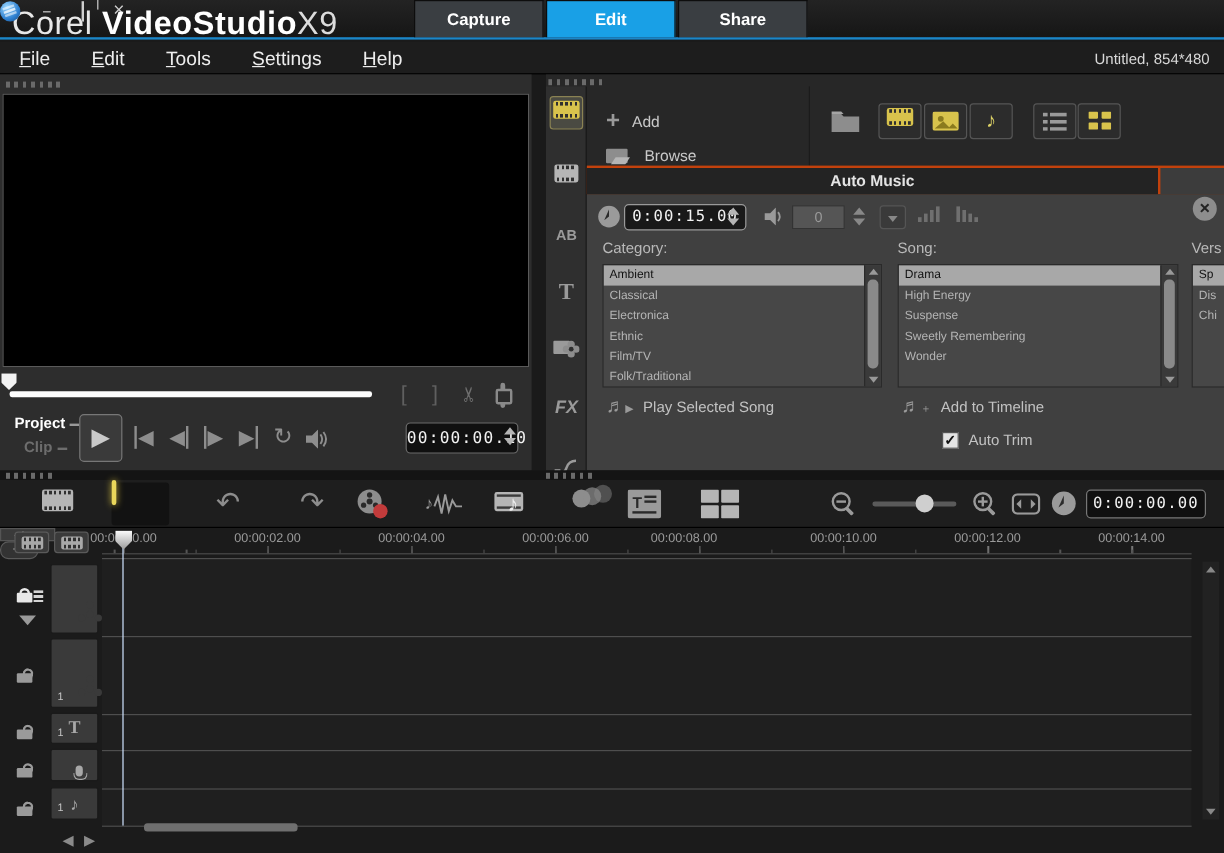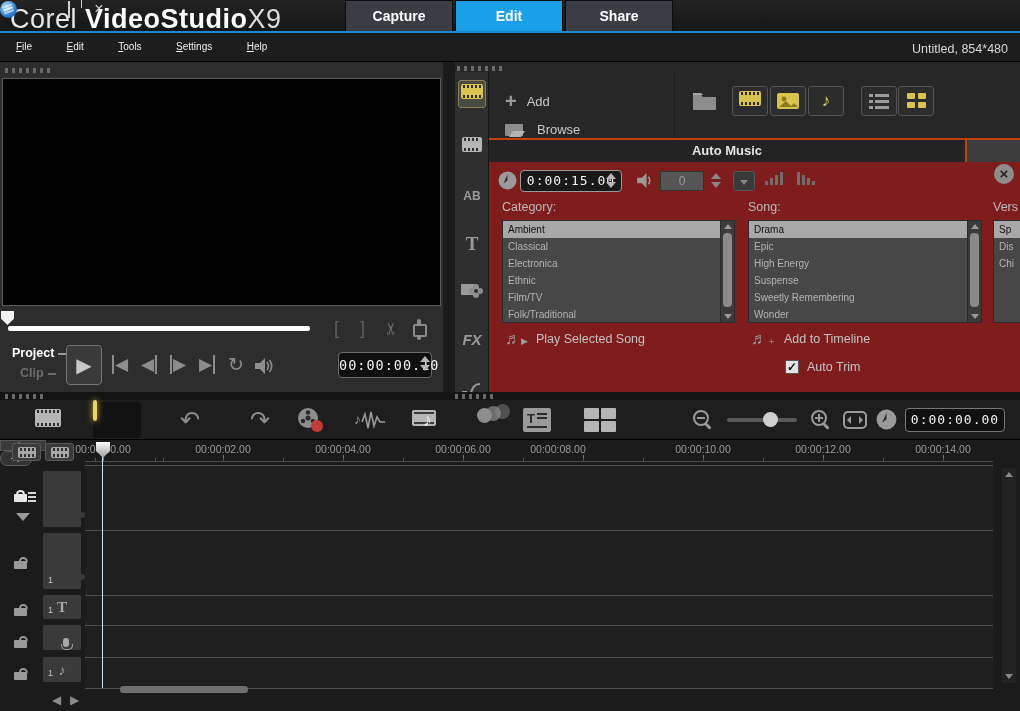--- a/index.html
+++ b/index.html
@@ -18,21 +18,21 @@
   .mode-tab.active { background:#19a0e6; }
   #winctrls { right:6px; top:3px; display:flex; gap:14px; align-items:center; }
   .winbtn { color:#cfcfcf; font-size:13px; width:16px; text-align:center; cursor:pointer; }
   #globe-icon { width:17px; height:17px; border-radius:50%; background:radial-gradient(circle at 35% 30%, #9fd9ff, #2d7fd0 60%, #15467e); position:relative; }
   #globe-icon::after { content:""; position:absolute; left:3px; top:7px; width:10px; height:2px; background:rgba(255,255,255,.75); box-shadow:0 -3px 0 rgba(255,255,255,.55), 0 3px 0 rgba(255,255,255,.55); transform:rotate(-20deg); }
   .restore-glyph { position:relative; width:10px; height:9px; border:1px solid #cfcfcf; margin:2px auto 0; }
   .restore-glyph::before { content:""; position:absolute; left:2px; top:-4px; width:10px; height:9px; border:1px solid #cfcfcf; border-bottom:none; border-left:none; }
 
   
   #menubar { left:0; top:35px; width:1020px; height:27px; background:#1d1d1d; border-bottom:1px solid #000; }
-  .menu-item { display:inline-block; margin-left:30px; margin-top:6px; font-size:10px; color:#ededed; cursor:pointer; }
+  .menu-item { display:inline-block; margin-left:30px; margin-top:6px; font-size:16px; color:#ededed; cursor:pointer; }
   .menu-item::first-letter { text-decoration:underline; }
   #proj-info { right:12px; top:7px; font-size:12.5px; color:#d8d8d8; }
 
   
   #preview { left:0; top:62px; width:443px; height:330px; background:#2d2d2d; }
   .grip { height:5px; background:repeating-linear-gradient(to right, #6a6a6a 0 3px, transparent 3px 7px); }
   #pv-grip { left:5px; top:6px; width:46px; }
   #video { left:2px; top:16px; width:439px; height:228px; background:#000; border:1px solid #5a5a5a; }
   #scrub-marker { left:1px; top:249px; width:13px; height:14px; background:#f2f2f2; clip-path:polygon(0 0,100% 0,100% 55%,50% 100%,0 55%); }
   #scrub-bar { left:8px; top:264px; width:302px; height:5px; background:#fdfdfd; border-radius:2px; }
@@ -67,21 +67,21 @@
   #lib-top { left:34px; top:10px; width:531px; height:66px; }
   .lib-btn { position:absolute; color:#c9c9c9; font-size:13px; cursor:pointer; display:flex; align-items:center; gap:10px; }
   .plus-ico { color:#9a9a9a; font-size:20px; font-weight:700; }
   #lib-sep { left:185px; top:0; width:1px; height:66px; background:#1b1b1b; }
   .tool-btn { position:absolute; top:14px; width:36px; height:30px; border:1px solid #555; border-radius:3px; background:#2c2c2c; text-align:center; line-height:28px; cursor:pointer; }
   .tool-btn.noborder { border:none; background:none; }
   svg { display:block; }
   #tabbar { left:34px; top:76px; width:531px; height:24px; background:#c2410c; }
   #am-tab { position:absolute; left:0; top:2px; width:476px; height:22px; background:#232323; color:#e4e4e4; font-size:13px; font-weight:700; text-align:center; line-height:22px; cursor:pointer; }
   #tab-stub { position:absolute; left:478px; top:2px; width:53px; height:22px; background:#3c3c3c; cursor:pointer; }
-  #am-body { left:34px; top:100px; width:531px; height:230px; background:#7f1d1d;text-decoration:underline; }
+  #am-body { left:34px; top:100px; width:531px; height:230px; background:#404040;text-decoration:underline; }
   #close-x { right:6px; top:2px; width:20px; height:20px; border-radius:50%; background:#8d8d8d; color:#242424; font-weight:700; font-size:15px; text-align:center; line-height:19px; cursor:pointer; }
   #dur-box { left:31px; top:8px; width:102px; height:22px; background:#191919; border:1px solid #9a9a9a; border-radius:4px; font-size:13px; text-align:center; line-height:20px; }
   #vol-box { left:171px; top:9px; width:44px; height:20px; background:#555; border:1px solid #333; color:#9a9a9a; font-size:12px; text-align:center; line-height:18px; }
   #vol-dd { left:244px; top:9px; width:22px; height:20px; background:#3a3a3a; border:1px solid #555; border-radius:3px; cursor:pointer; }
   #vol-dd::after { content:""; position:absolute; left:6px; top:8px; border-left:4px solid transparent; border-right:4px solid transparent; border-top:5px solid #888; }
   .bars { position:absolute; top:10px; display:flex; align-items:flex-end; gap:2px; cursor:pointer; }
   .bars b { width:3px; background:#6f6f6f; display:block; }
   .field-label { position:absolute; font-size:12.5px; color:#b9b9b9; }
   .listbox { position:absolute; top:58px; height:103px; background:#474747; border:1px solid #2a2a2a; overflow:hidden; }
   .listbox .items { position:absolute; left:0; top:0; right:14px; }
@@ -348,21 +348,20 @@
         <div class="sbar">
             <span class="sa up"></span>
             <span class="thumb"></span>
             <span class="sa dn"></span>
           </div>
       </div>
 
       <div class="listbox" style="left:259px;width:234px">
         <div class="items">
           <div class="li sel">Drama</div>
-          <div class="li">Epic</div>
           <div class="li">High Energy</div>
           <div class="li">Suspense</div>
           <div class="li">Sweetly Remembering</div>
           <div class="li">Wonder</div>
         </div>
         <div class="sbar">
             <span class="sa up"></span>
             <span class="thumb"></span>
             <span class="sa dn"></span>
           </div>
@@ -483,21 +482,21 @@
     <span class="trk-btn" style="left:12px"><span class="film"></span></span>
     <span class="trk-btn" style="left:45px"><span class="film"></span></span>
 
     <div id="ruler" class="abs">
       <div id="tickstrip"></div>
       <div id="tickstrip2"></div>
       <span class="rlabel" style="left:-17px">00:00:00.00</span>
       <span class="rlabel" style="left:103px">00:00:02.00</span>
       <span class="rlabel" style="left:223px">00:00:04.00</span>
       <span class="rlabel" style="left:343px">00:00:06.00</span>
-      <span class="rlabel" style="left:438px">00:00:08.00</span>
+      <span class="rlabel" style="left:450px">00:00:08.00</span>
       <span class="rlabel" style="left:583px">00:00:10.00</span>
       <span class="rlabel" style="left:703px">00:00:12.00</span>
       <span class="rlabel" style="left:823px">00:00:14.00</span>
     </div>
     <div id="ph-head" class="abs"></div>
     <div id="ph-line" class="abs"></div>
     <div id="pm-btn"><span>+/−</span> <span style="font-size:7px">▼</span></div>
 
     <span class="lock closed" style="top:50px">
         <span class="hoop"></span>

